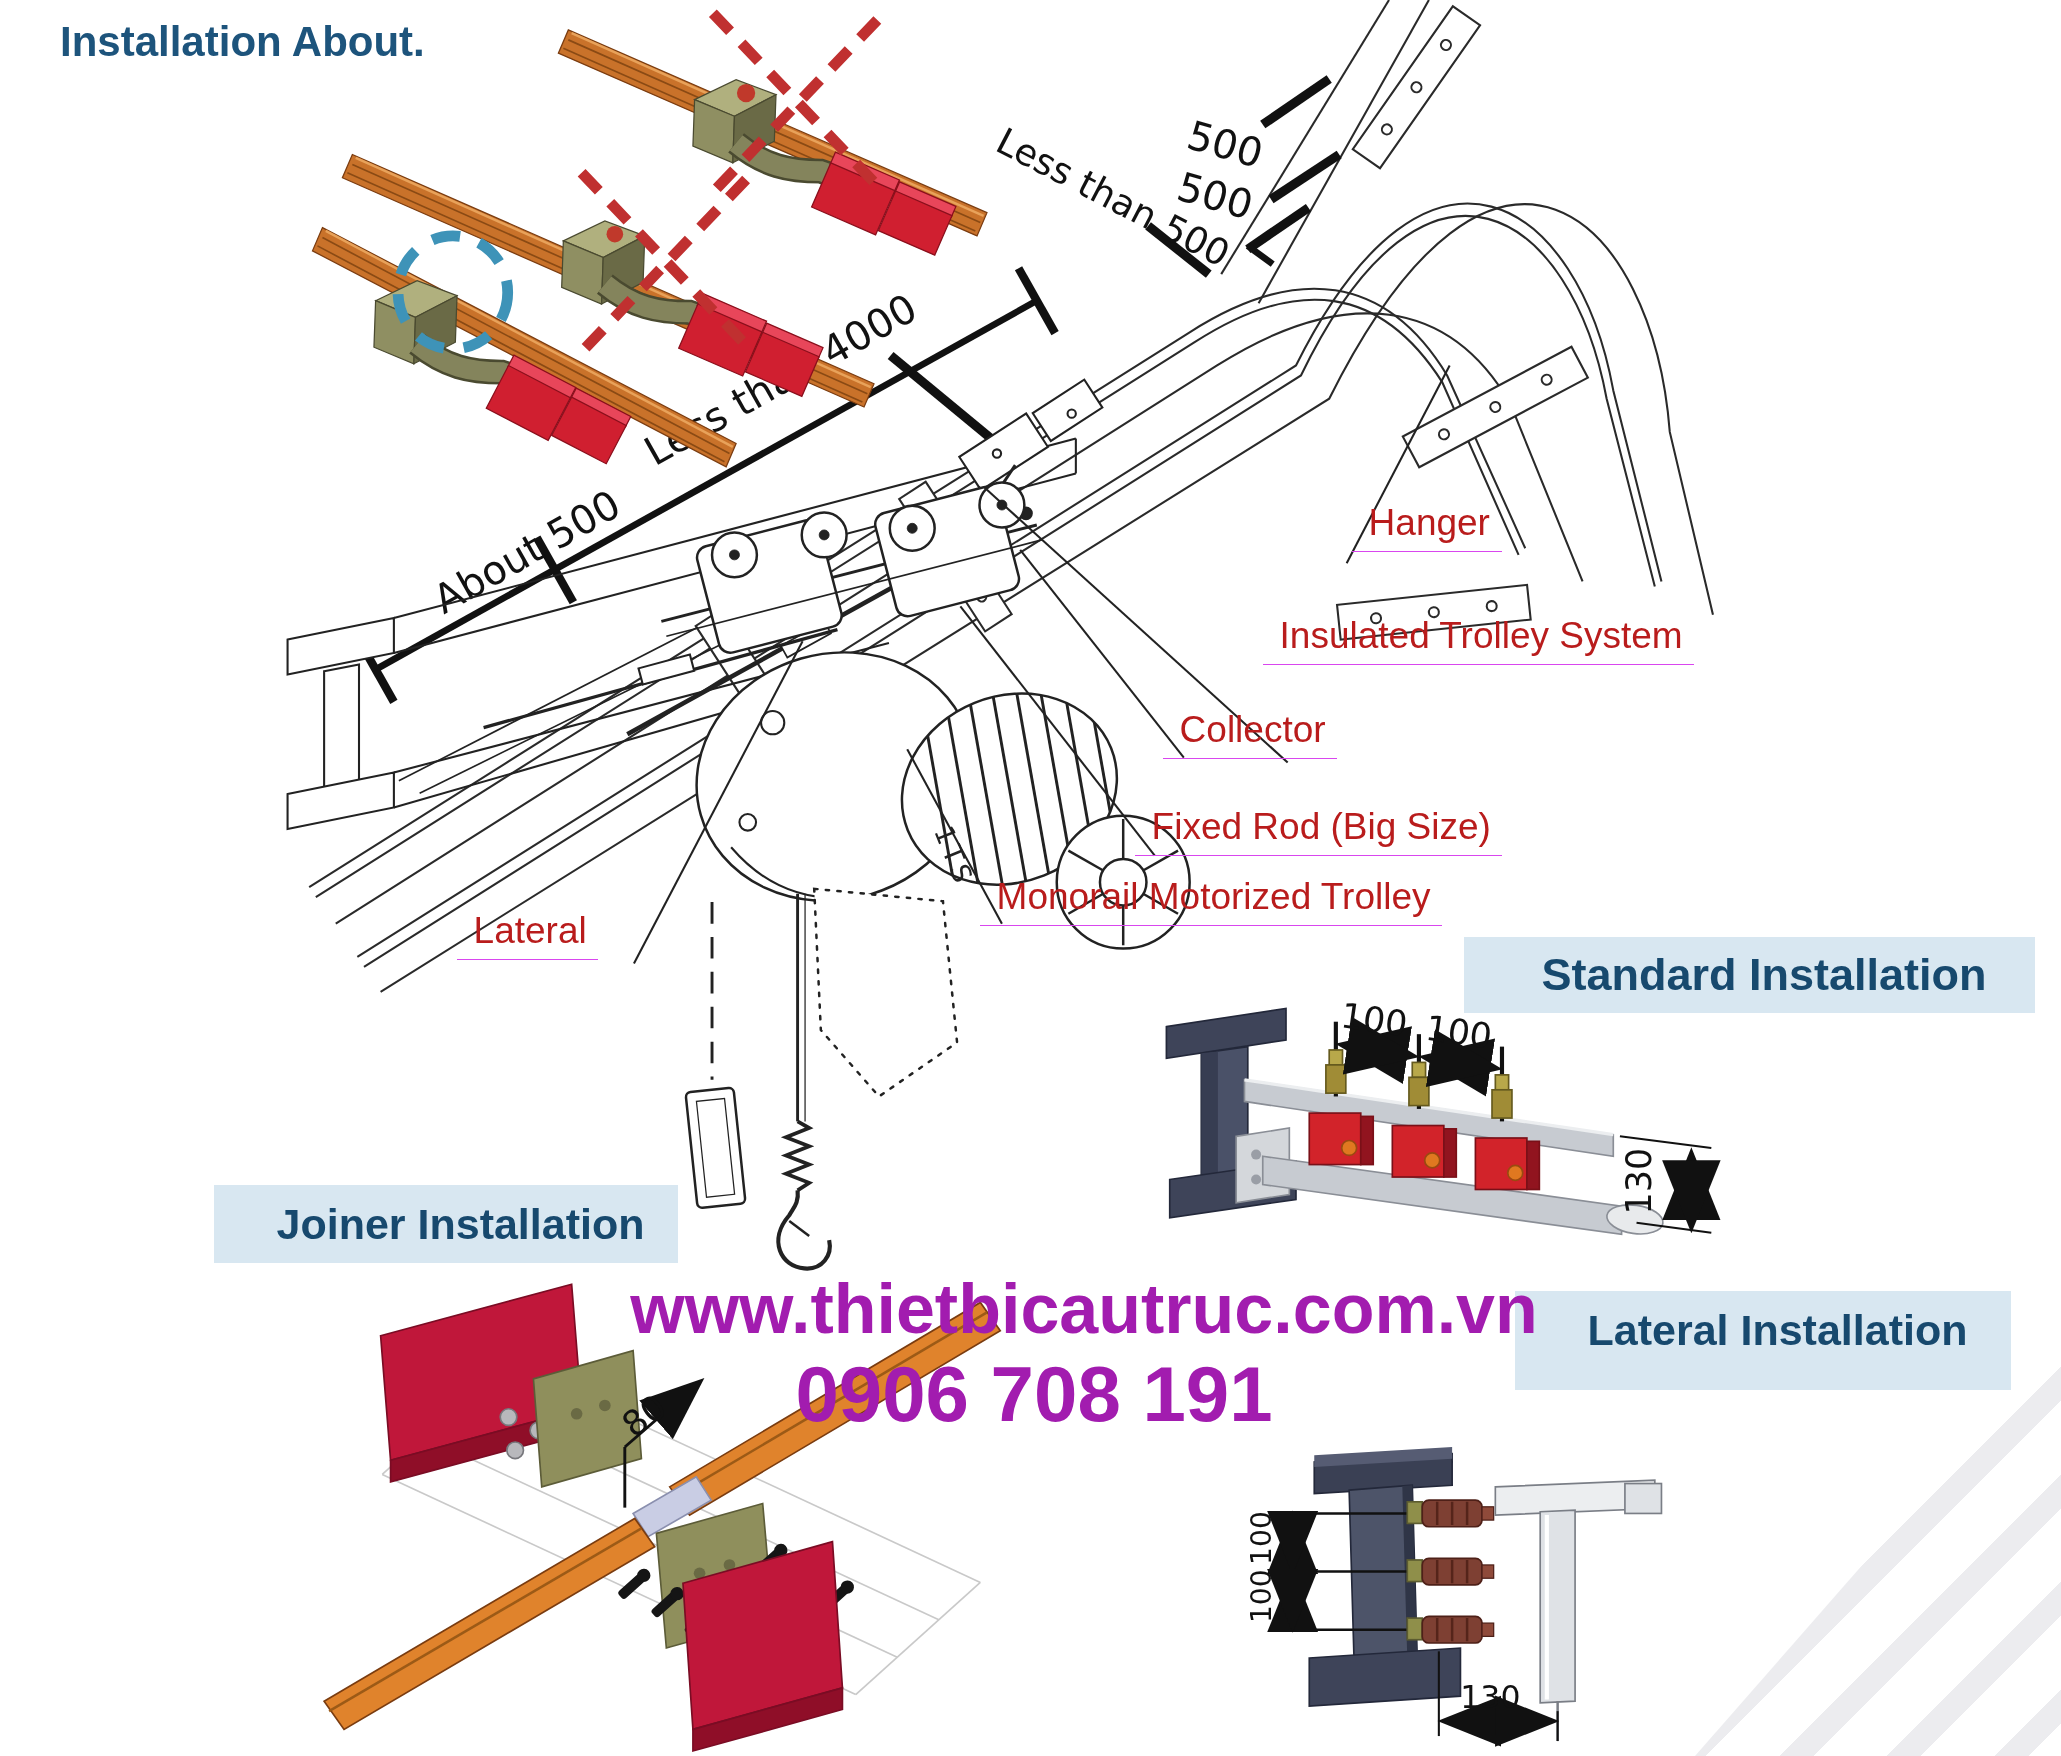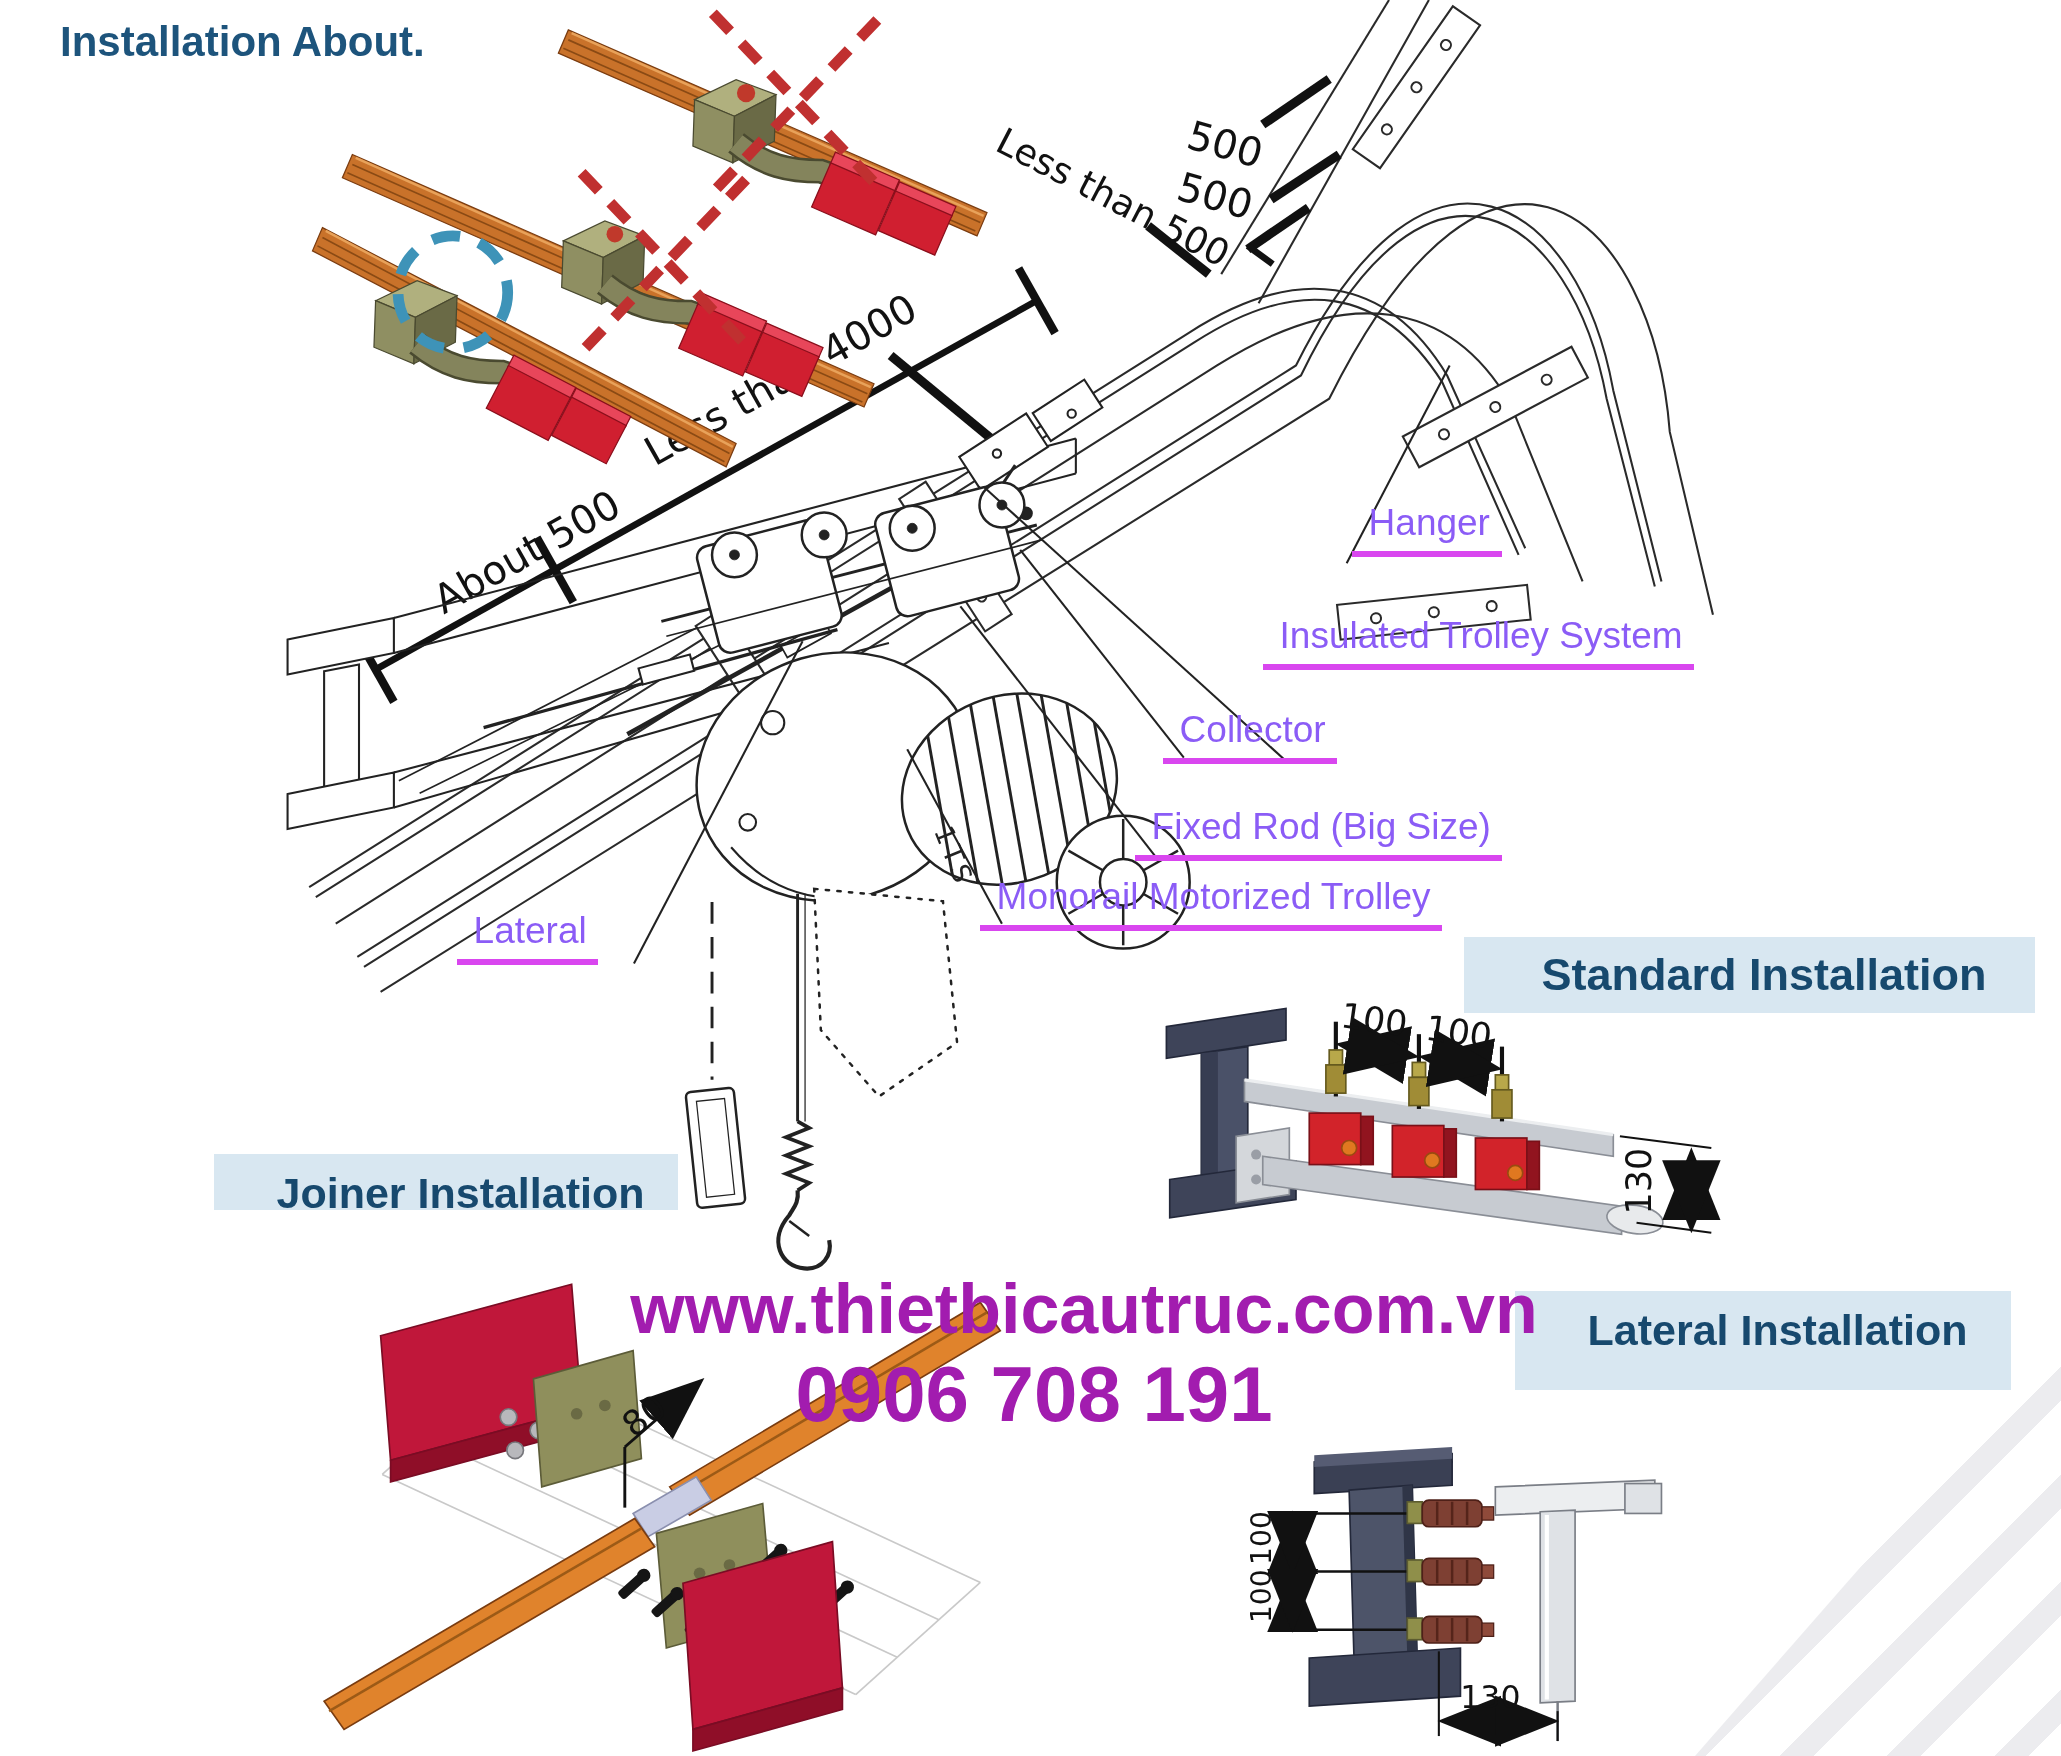--- a/index.html
+++ b/index.html
@@ -3,24 +3,24 @@
 <meta charset="utf-8">
 <style>
   html,body{margin:0;padding:0;background:#fff;}
   #page{position:relative;width:2062px;height:1756px;background:#ffffff;overflow:hidden;
         font-family:"Liberation Sans",sans-serif;}
   #page-title{position:absolute;left:60px;top:18.3px;font-size:42px;font-weight:bold;
         color:#1d547c;letter-spacing:0px;}
   .sec-header{position:absolute;background:#d8e7f1;color:#17496e;font-weight:bold;
         text-align:center;padding-left:29px;}
   #hdr-standard{left:1464px;top:937px;width:542px;height:76px;line-height:76px;font-size:45px;}
-  #hdr-joiner{left:214px;top:1154px;width:435px;height:56px;line-height:78px;font-size:43px;}
+  #hdr-joiner{left:214px;top:1185px;width:435px;height:78px;line-height:78px;font-size:43px;}
   #hdr-lateral{left:1515px;top:1291px;width:467px;height:99px;line-height:78px;font-size:43px;}
-  .plabel{position:absolute;font-size:37px;font-weight:500;color:#8b5cf6;
-        border-bottom:6px solid #d946ef;padding:0 11.6px 6.6px 16.6px;white-space:nowrap;}
+  .plabel{position:absolute;font-size:37px;font-weight:500;color:#b91c1c;
+        border-bottom:1px solid #d946ef;padding:0 11.6px 6.6px 16.6px;white-space:nowrap;}
   #lbl-hanger{left:1352px;top:502px;}
   #lbl-insulated{left:1263px;top:615px;}
   #lbl-collector{left:1163px;top:709px;}
   #lbl-fixedrod{left:1135px;top:806px;}
   #lbl-monorail{left:980px;top:876px;}
   #lbl-strainer{left:457px;top:910px;}
   .wmark{position:absolute;font-family:Liberation Sans, sans-serif;font-weight:bold;color:#a21caf;
         white-space:nowrap;transform:translateX(-50%);}
   #wm1{left:1084px;top:1269px;font-size:70px;}
   #wm2{left:1034px;top:1349px;font-size:78px;}

